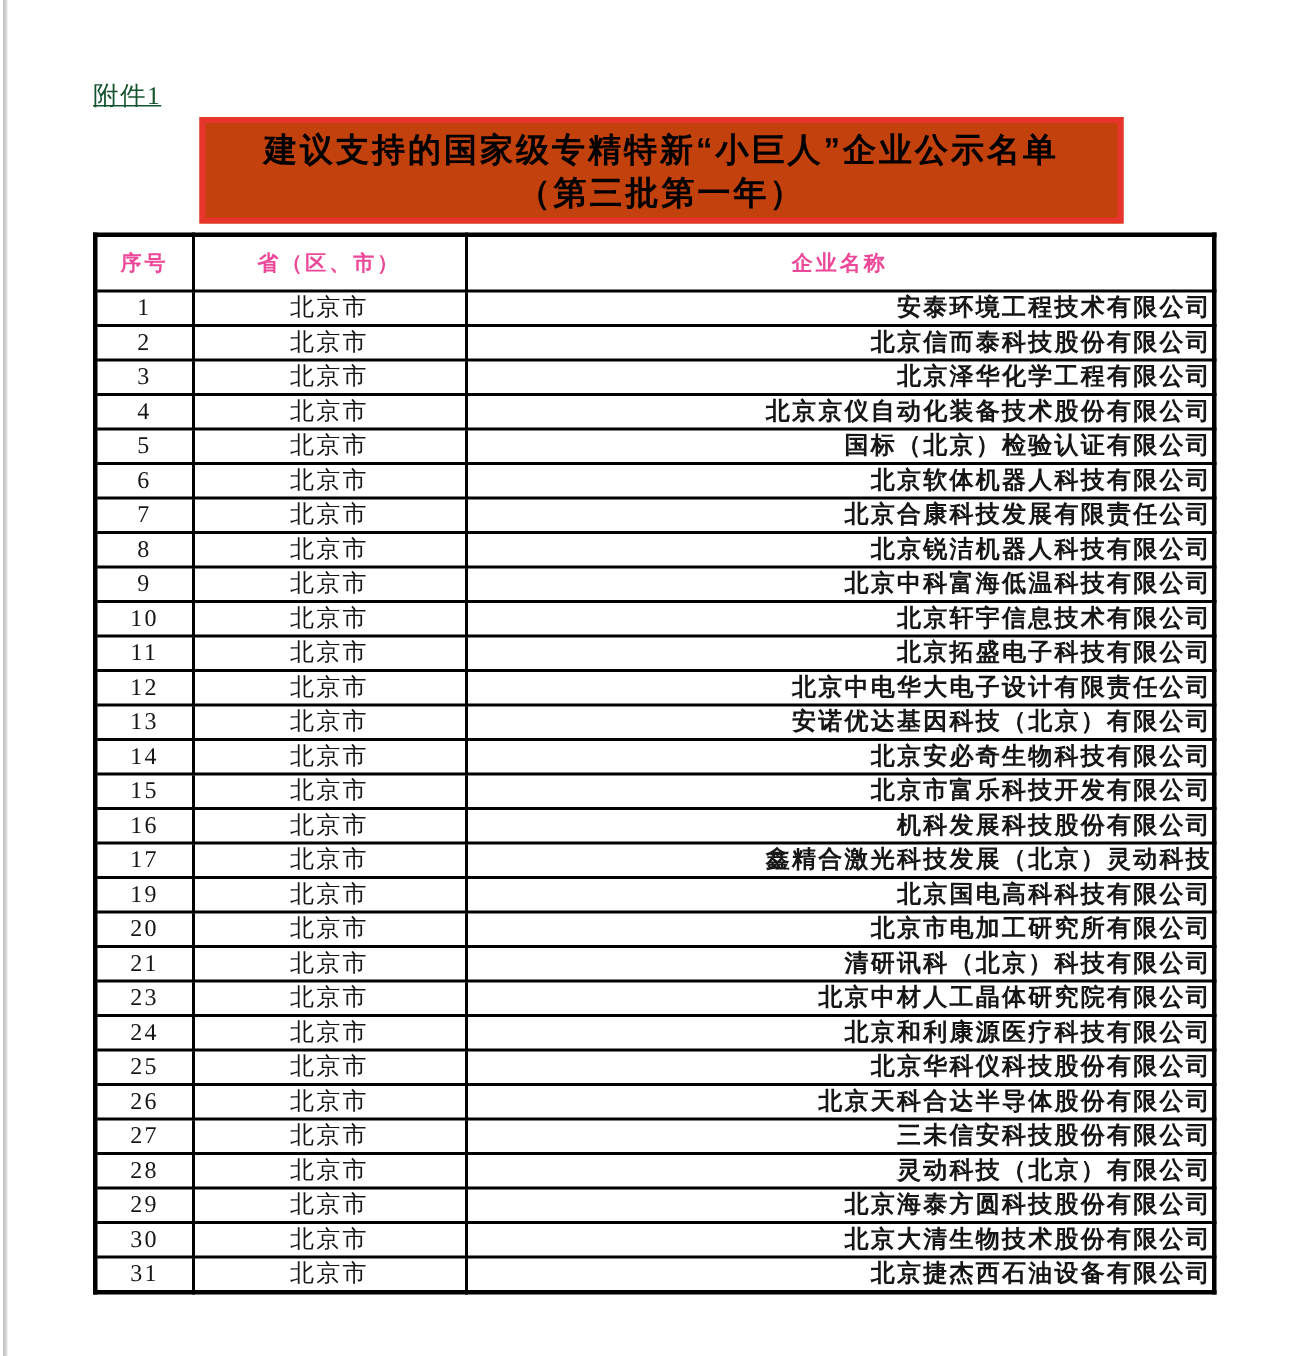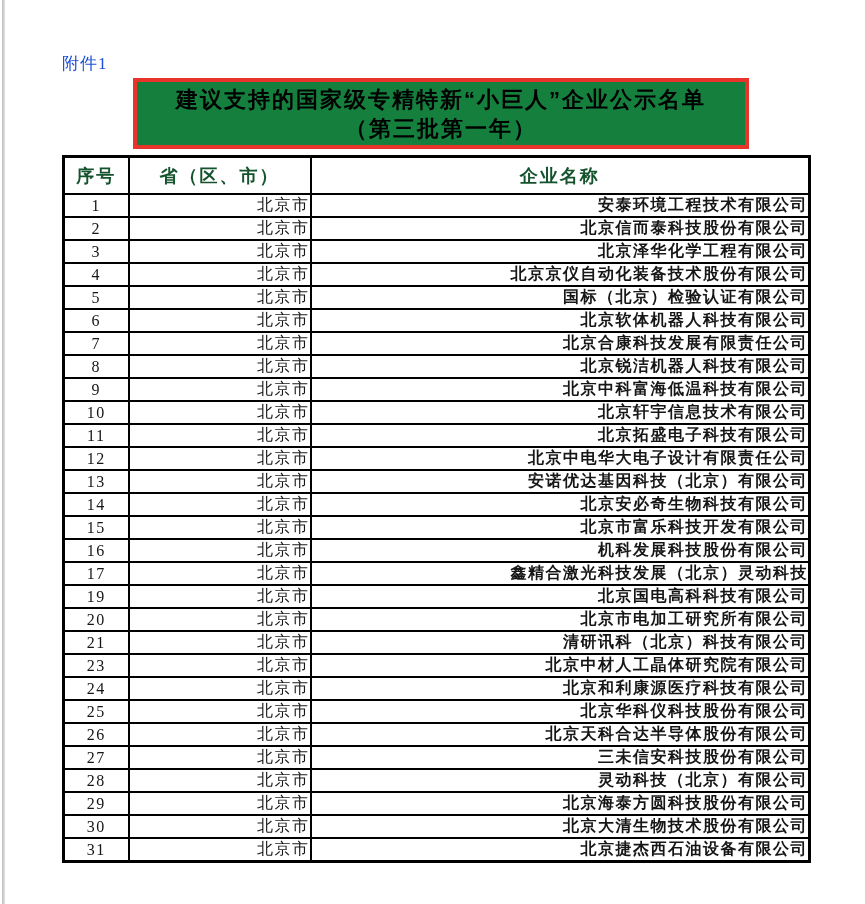--- a/index.html
+++ b/index.html
@@ -23,31 +23,32 @@
     width: 3px;
     height: 100%;
     background: linear-gradient(to right, #bdbdbd, #e3e3e3);
   }
   .attachment {
     position: absolute;
     left: 62px;
     top: 52px;
     font-size: 17px;
     letter-spacing: 1px;
-    color: #1d4ed8;
+    color: #14532d;
+    text-decoration: underline;
   }
   .title-box {
     position: absolute;
     left: 133px;
     top: 78px;
     width: 616px;
     height: 71px;
     box-sizing: border-box;
     border: 4px solid #e8352b;
-    background: #15803d;
+    background: #c2410c;
     display: flex;
     flex-direction: column;
     justify-content: center;
     align-items: center;
   }
   .title-line {
     font-family: "Liberation Sans", "DejaVu Sans", sans-serif;
     font-weight: bold;
     font-size: 22px;
     line-height: 29px;
@@ -69,39 +70,39 @@
   table.roster col.col-comp { width: 499px; }
   table.roster th, table.roster td {
     border: 2px solid #000000;
     padding: 0;
     overflow: hidden;
     white-space: nowrap;
   }
   table.roster { border: 3px solid #000000; }
   table.roster thead th {
     height: 35px;
-    font-size: 18px;
+    font-size: 14px;
     font-weight: bold;
     text-align: center;
     letter-spacing: 2px;
-    color: #14532d;
+    color: #ec4899;
   }
   table.roster tbody td {
     height: 20.9px;
     font-size: 16px;
     letter-spacing: 1.5px;
     color: #161616;
   }
   td.cell-no {
     text-align: center;
     letter-spacing: 0;
     font-size: 15px;
   }
   td.cell-prov {
-    text-align: right;
+    text-align: center;
     margin-left: 25px;
   }
   td.cell-comp {
     text-align: right;
     padding-left: 6px;
     font-weight: bold;
   }
 </style>
 </head>
 <body>

